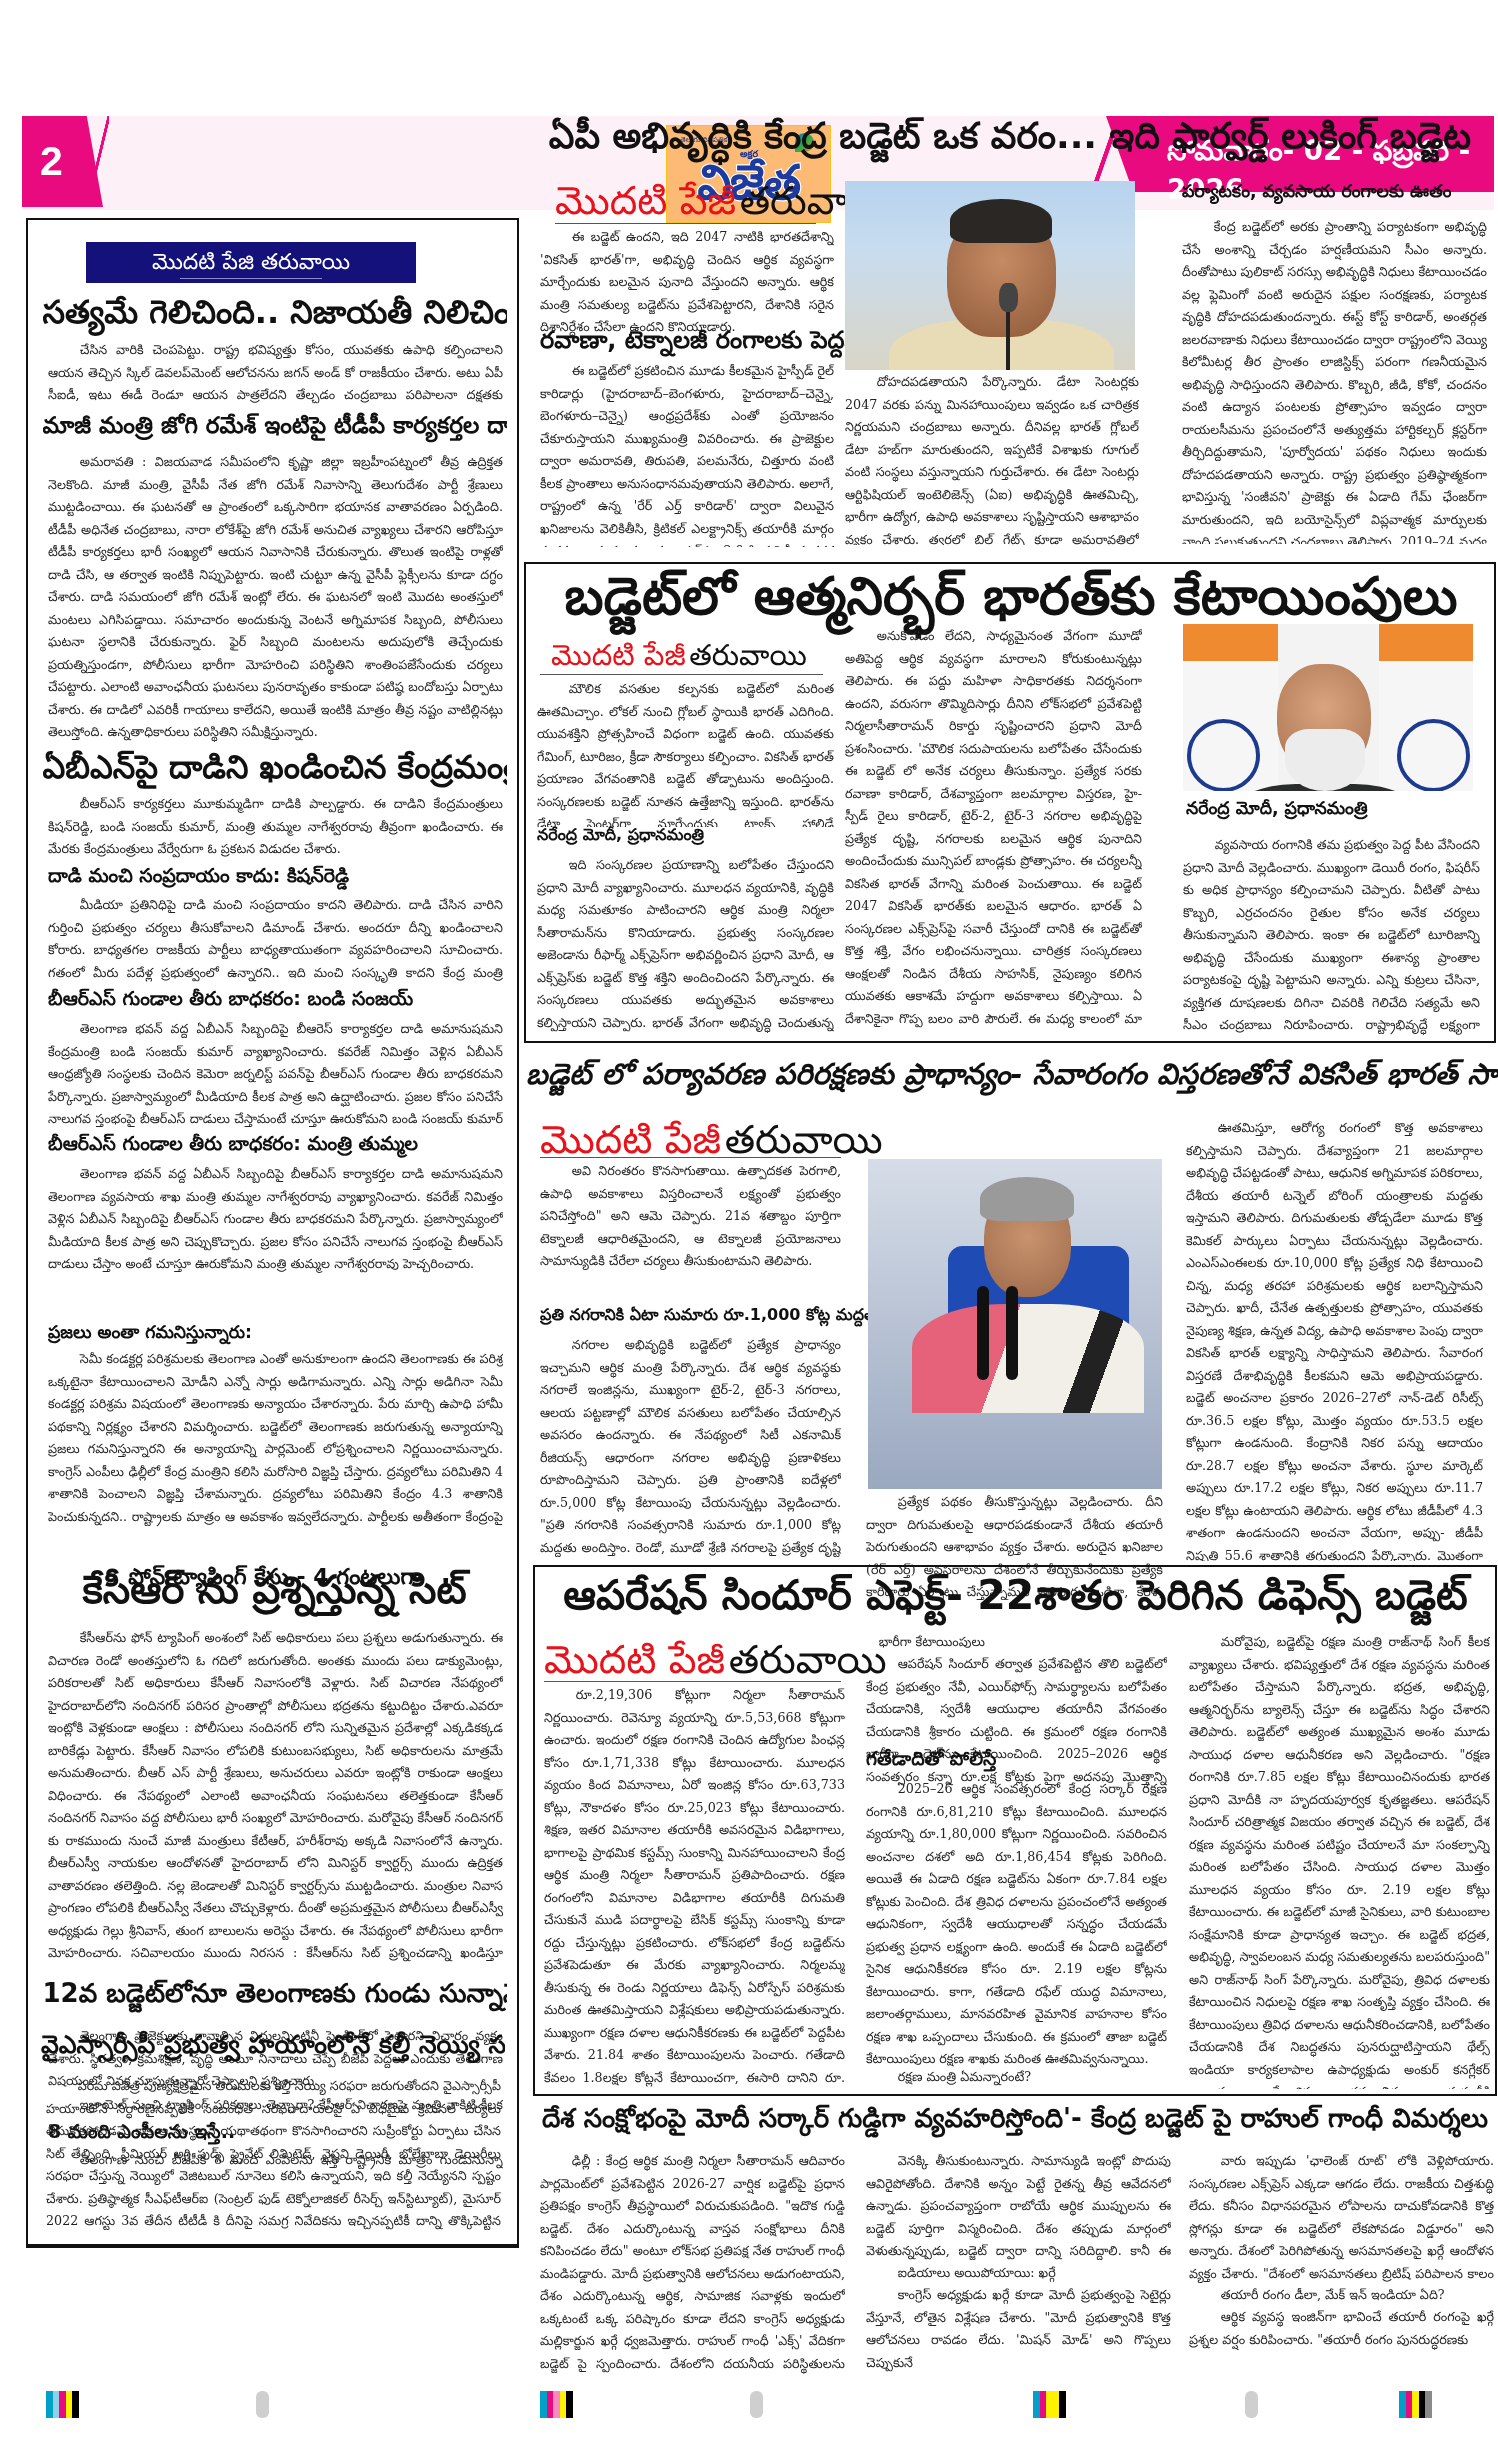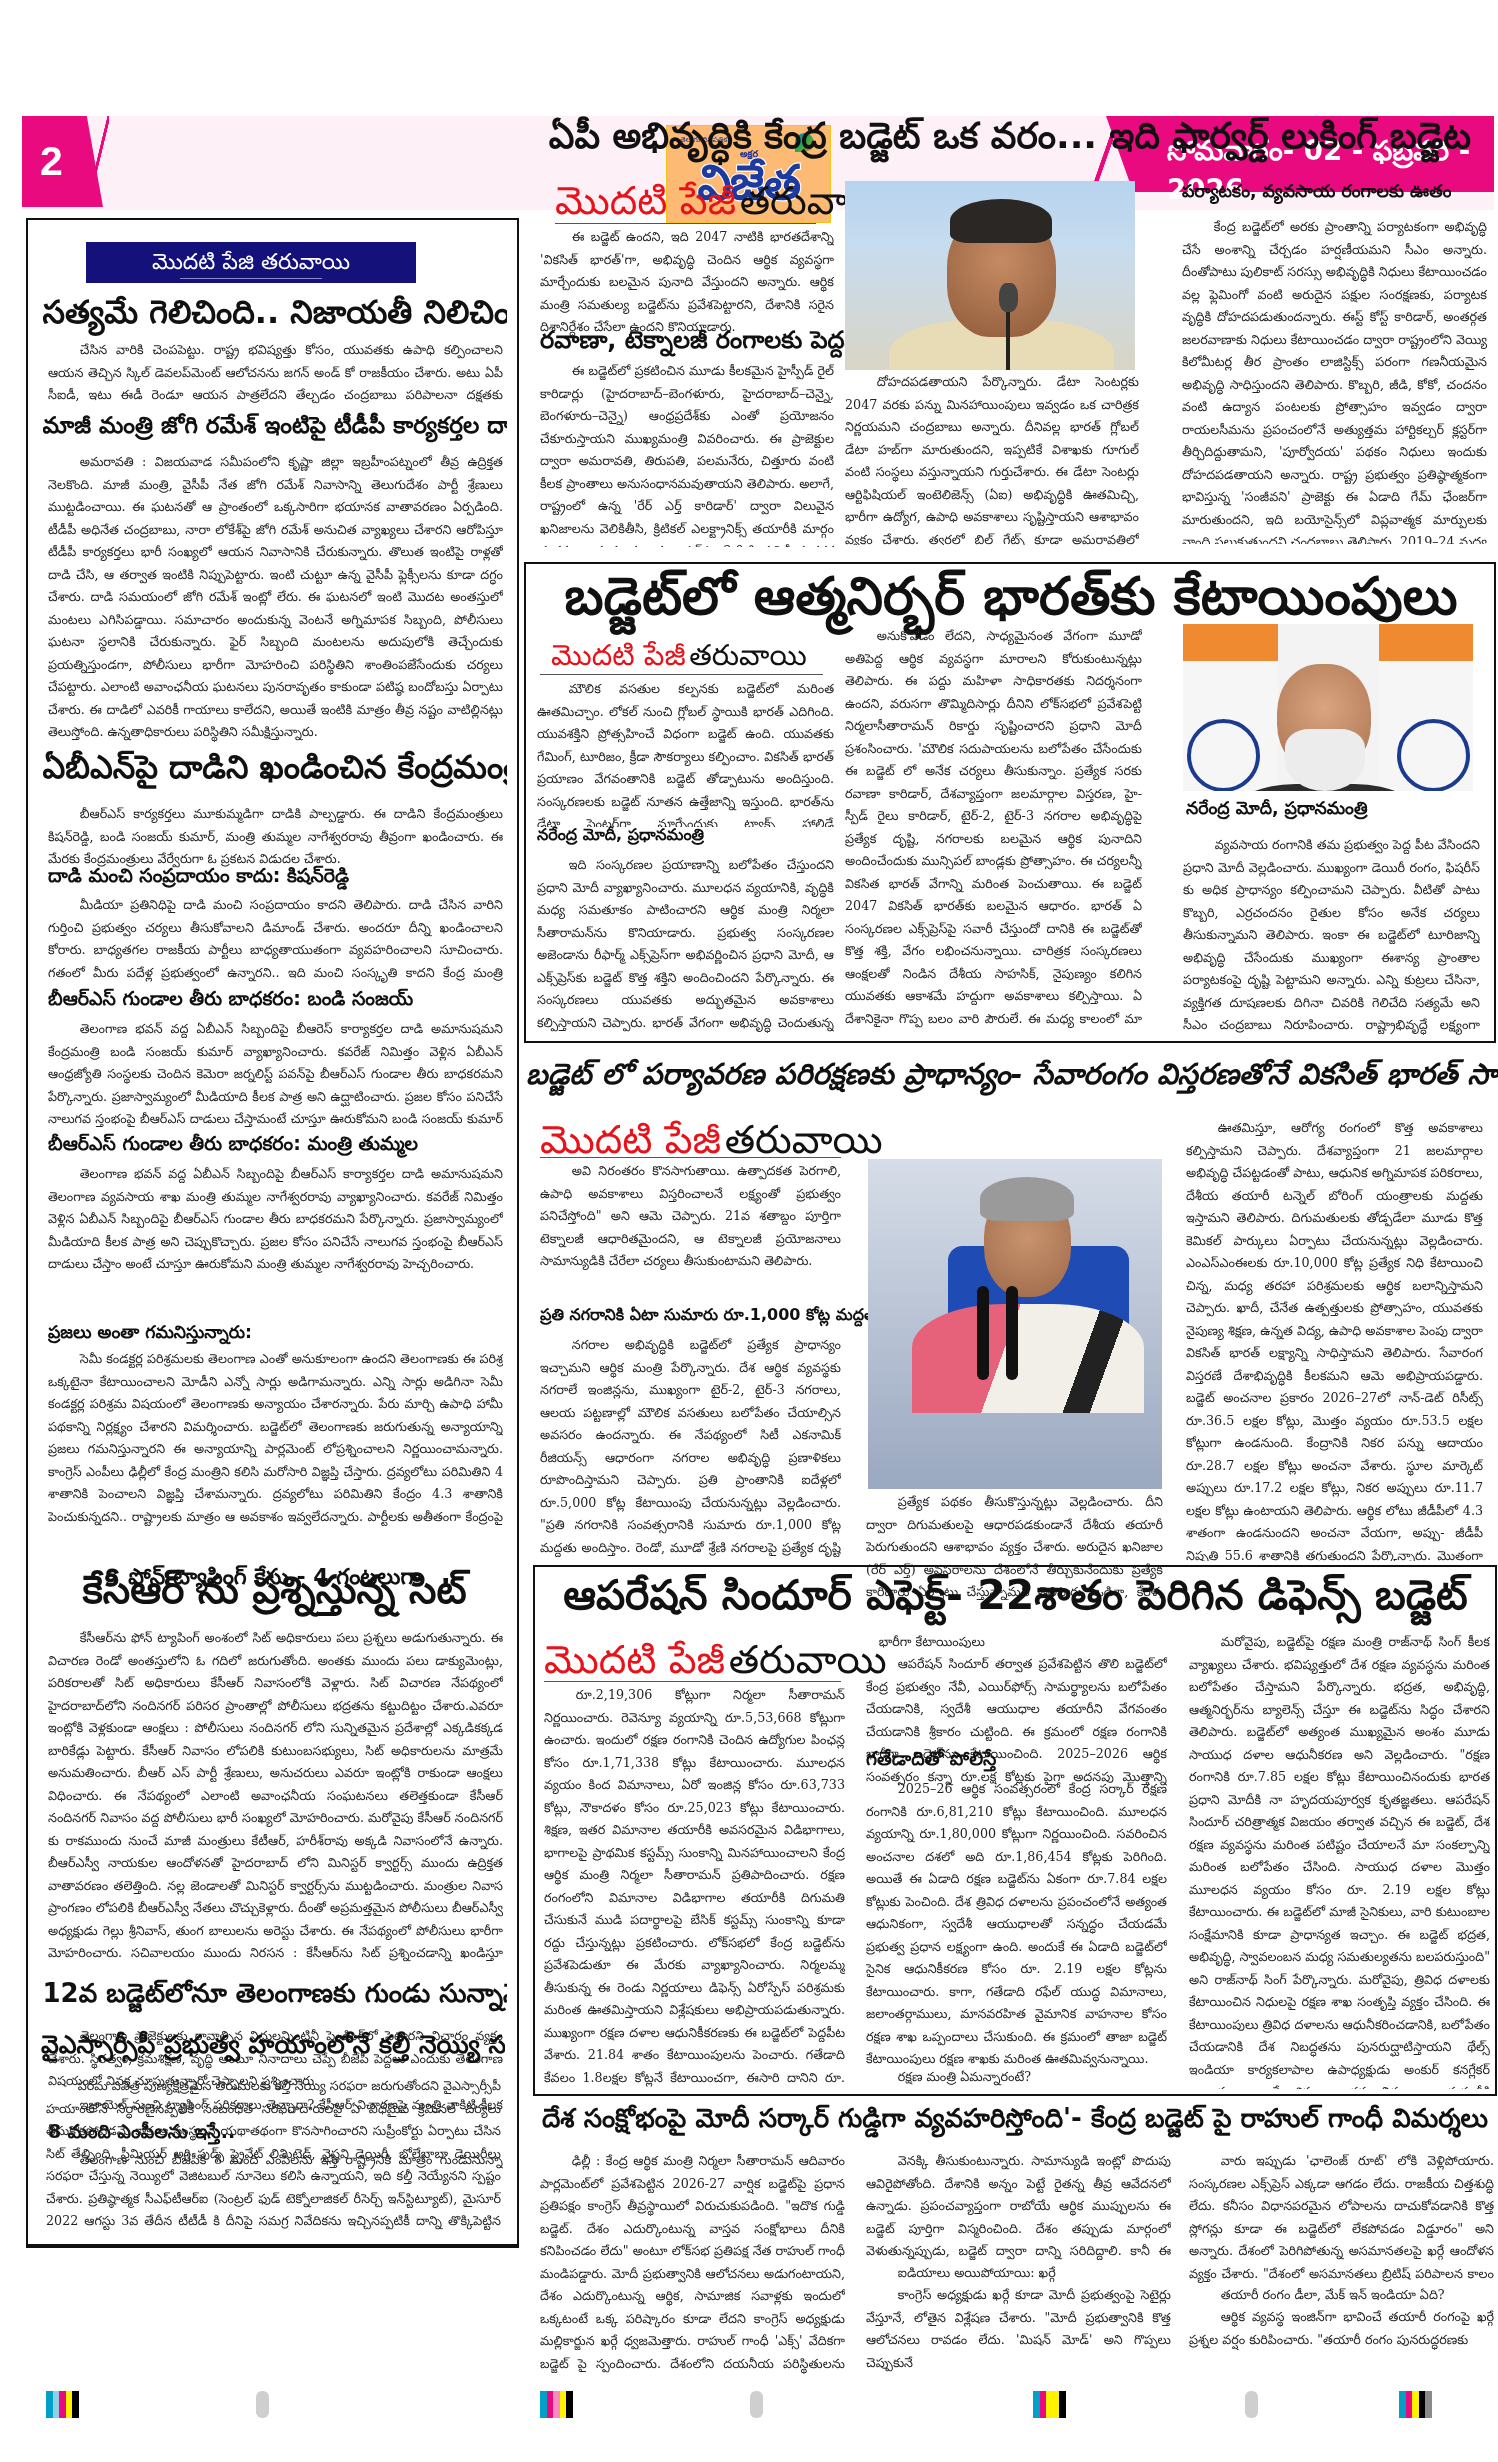--- a/index.html
+++ b/index.html
@@ -94,21 +94,21 @@
 <div class="left-box">
   <div class="left-tag">మొదటి పేజి తరువాయి</div>
 
   <div class="hl abs" style="left:14.5px;top:73px;width:464px;font-size:32px;">సత్యమే గెలిచింది.. నిజాయతీ నిలిచింది</div>
   <div class="body abs" style="left:20px;top:119px;width:455px;height:70px;">చేసిన వారికి చెంపపెట్టు. రాష్ట్ర భవిష్యత్తు కోసం, యువతకు ఉపాధి కల్పించాలని ఆయన తెచ్చిన స్కిల్ డెవలప్‌మెంట్ ఆలోచనను జగన్ అండ్ కో రాజకీయం చేశారు. అటు ఏపీ సీఐడీ, ఇటు ఈడీ రెండూ ఆయన పాత్రలేదని తేల్చడం చంద్రబాబు పరిపాలనా దక్షతకు నిదర్శనం.</div>
 
   <div class="hl abs" style="left:14.5px;top:192px;width:464px;font-size:23px;">మాజీ మంత్రి జోగి రమేశ్ ఇంటిపై టీడీపీ కార్యకర్తల దాడి</div>
   <div class="body abs" style="left:20px;top:231px;width:455px;height:296px;">అమరావతి : విజయవాడ సమీపంలోని కృష్ణా జిల్లా ఇబ్రహీంపట్నంలో తీవ్ర ఉద్రిక్తత నెలకొంది. మాజీ మంత్రి, వైసీపీ నేత జోగి రమేశ్ నివాసాన్ని తెలుగుదేశం పార్టీ శ్రేణులు ముట్టడించాయి. ఈ ఘటనతో ఆ ప్రాంతంలో ఒక్కసారిగా భయానక వాతావరణం ఏర్పడింది. టీడీపీ అధినేత చంద్రబాబు, నారా లోకేశ్‌పై జోగి రమేశ్ అనుచిత వ్యాఖ్యలు చేశారని ఆరోపిస్తూ టీడీపీ కార్యకర్తలు భారీ సంఖ్యలో ఆయన నివాసానికి చేరుకున్నారు. తొలుత ఇంటిపై రాళ్లతో దాడి చేసి, ఆ తర్వాత ఇంటికి నిప్పుపెట్టారు. ఇంటి చుట్టూ ఉన్న వైసీపీ ఫ్లెక్సీలను కూడా దగ్ధం చేశారు. దాడి సమయంలో జోగి రమేశ్ ఇంట్లో లేరు. ఈ ఘటనలో ఇంటి మొదట అంతస్తులో మంటలు ఎగిసిపడ్డాయి. సమాచారం అందుకున్న వెంటనే అగ్నిమాపక సిబ్బంది, పోలీసులు ఘటనా స్థలానికి చేరుకున్నారు. ఫైర్ సిబ్బంది మంటలను అదుపులోకి తెచ్చేందుకు ప్రయత్నిస్తుండగా, పోలీసులు భారీగా మోహరించి పరిస్థితిని శాంతింపజేసేందుకు చర్యలు చేపట్టారు. ఎలాంటి అవాంఛనీయ ఘటనలు పునరావృతం కాకుండా పటిష్ఠ బందోబస్తు ఏర్పాటు చేశారు. ఈ దాడిలో ఎవరికీ గాయాలు కాలేదని, అయితే ఇంటికి మాత్రం తీవ్ర నష్టం వాటిల్లినట్లు తెలుస్తోంది. ఉన్నతాధికారులు పరిస్థితిని సమీక్షిస్తున్నారు.</div>
 
   <div class="hl abs" style="left:14.5px;top:528px;width:464px;font-size:32px;">ఏబీఎన్‌పై దాడిని ఖండించిన కేంద్రమంత్రులు</div>
-  <div class="body abs" style="left:20px;top:573px;width:455px;height:70px;margin-top:10px;">బీఆర్ఎస్ కార్యకర్తలు మూకుమ్మడిగా దాడికి పాల్పడ్డారు. ఈ దాడిని కేంద్రమంత్రులు కిషన్‌రెడ్డి, బండి సంజయ్ కుమార్, మంత్రి తుమ్మల నాగేశ్వరరావు తీవ్రంగా ఖండించారు. ఈ మేరకు కేంద్రమంత్రులు వేర్వేరుగా ఓ ప్రకటన విడుదల చేశారు.</div>
+  <div class="body abs" style="left:20px;top:573px;width:455px;height:70px;">బీఆర్ఎస్ కార్యకర్తలు మూకుమ్మడిగా దాడికి పాల్పడ్డారు. ఈ దాడిని కేంద్రమంత్రులు కిషన్‌రెడ్డి, బండి సంజయ్ కుమార్, మంత్రి తుమ్మల నాగేశ్వరరావు తీవ్రంగా ఖండించారు. ఈ మేరకు కేంద్రమంత్రులు వేర్వేరుగా ఓ ప్రకటన విడుదల చేశారు.</div>
   <div class="sh abs" style="left:20px;top:644px;font-size:19px;">దాడి మంచి సంప్రదాయం కాదు: కిషన్‌రెడ్డి</div>
   <div class="body abs" style="left:20px;top:674px;width:455px;height:91px;">మీడియా ప్రతినిధిపై దాడి మంచి సంప్రదాయం కాదని తెలిపారు. దాడి చేసిన వారిని గుర్తించి ప్రభుత్వం చర్యలు తీసుకోవాలని డిమాండ్ చేశారు. అందరూ దీన్ని ఖండించాలని కోరారు. బాధ్యతగల రాజకీయ పార్టీలు బాధ్యతాయుతంగా వ్యవహరించాలని సూచించారు. గతంలో మీరు పదేళ్ల ప్రభుత్వంలో ఉన్నారని.. ఇది మంచి సంస్కృతి కాదని కేంద్ర మంత్రి కిషన్‌రెడ్డి పేర్కొన్నారు.</div>
   <div class="sh abs" style="left:20px;top:767px;font-size:19px;">బీఆర్ఎస్ గుండాల తీరు బాధకరం: బండి సంజయ్</div>
   <div class="body abs" style="left:20px;top:798px;width:455px;height:113px;">తెలంగాణ భవన్ వద్ద ఏబీఎన్ సిబ్బందిపై బీఆరెస్ కార్యాకర్తల దాడి అమానుషమని కేంద్రమంత్రి బండి సంజయ్ కుమార్ వ్యాఖ్యానించారు. కవరేజ్ నిమిత్తం వెళ్లిన ఏబీఎన్ ఆంధ్రజ్యోతి సంస్థలకు చెందిన కెమెరా జర్నలిస్ట్ పవన్‌పై బీఆర్ఎస్ గుండాల తీరు బాధకరమని పేర్కొన్నారు. ప్రజాస్వామ్యంలో మీడియాది కీలక పాత్ర అని ఉద్ఘాటించారు. ప్రజల కోసం పనిచేసే నాలుగవ స్తంభంపై బీఆర్ఎస్ దాడులు చేస్తామంటే చూస్తూ ఊరుకోమని బండి సంజయ్ కుమార్ హెచ్చరించారు.</div>
   <div class="sh abs" style="left:20px;top:912px;font-size:19px;">బీఆర్ఎస్ గుండాల తీరు బాధకరం: మంత్రి తుమ్మల</div>
   <div class="body abs" style="left:20px;top:943px;width:455px;height:113px;">తెలంగాణ భవన్ వద్ద ఏబీఎన్ సిబ్బందిపై బీఆర్ఎస్ కార్యాకర్తల దాడి అమానుషమని తెలంగాణ వ్యవసాయ శాఖ మంత్రి తుమ్మల నాగేశ్వరరావు వ్యాఖ్యానించారు. కవరేజ్ నిమిత్తం వెళ్లిన ఏబీఎన్ సిబ్బందిపై బీఆర్ఎస్ గుండాల తీరు బాధకరమని పేర్కొన్నారు. ప్రజాస్వామ్యంలో మీడియాది కీలక పాత్ర అని చెప్పుకొచ్చారు. ప్రజల కోసం పనిచేసే నాలుగవ స్తంభంపై బీఆర్ఎస్ దాడులు చేస్తాం అంటే చూస్తూ ఊరుకోమని మంత్రి తుమ్మల నాగేశ్వరరావు హెచ్చరించారు.</div>
 
   <div class="sh abs" style="left:20px;top:1102px;font-size:17.4px;">ప్రజలు అంతా గమనిస్తున్నారు:</div>
   <div class="body abs" style="left:20px;top:1128px;width:455px;height:181px;">సెమీ కండక్టర్ల పరిశ్రమలకు తెలంగాణ ఎంతో అనుకూలంగా ఉందని తెలంగాణకు ఈ పరిశ్ర ఒక్కటైనా కేటాయించాలని మోడీని ఎన్నో సార్లు అడిగామన్నారు. ఎన్ని సార్లు అడిగినా సెమీ కండక్టర్ల పరిశ్రమ విషయంలో తెలంగాణకు అన్యాయం చేశారన్నారు. పేరు మార్చి ఉపాధి హామీ పథకాన్ని నిర్లక్ష్యం చేశారని విమర్శించారు. బడ్జెట్‌లో తెలంగాణకు జరుగుతున్న అన్యాయాన్ని ప్రజలు గమనిస్తున్నారని ఈ అన్యాయాన్ని పార్లమెంట్ లోప్రశ్నించాలని నిర్ణయించామన్నారు. కాంగ్రెస్ ఎంపీలు ఢిల్లీలో కేంద్ర మంత్రిని కలిసి మరోసారి విజ్ఞప్తి చేస్తారు. ద్రవ్యలోటు పరిమితిని 4 శాతానికి పెంచాలని విజ్ఞప్తి చేశామన్నారు. ద్రవ్యలోటు పరిమితిని కేంద్రం 4.3 శాతానికి పెంచుకున్నదని.. రాష్ట్రాలకు మాత్రం ఆ అవకాశం ఇవ్వలేదన్నారు. పార్టీలకు అతీతంగా కేంద్రంపై ఒత్తిడి చేయాలన్నారు. ఎకానమీ పెరగడానికి అవసరమయ్యేవి ఇవ్వలేదని విమర్శించారు.</div>
 

